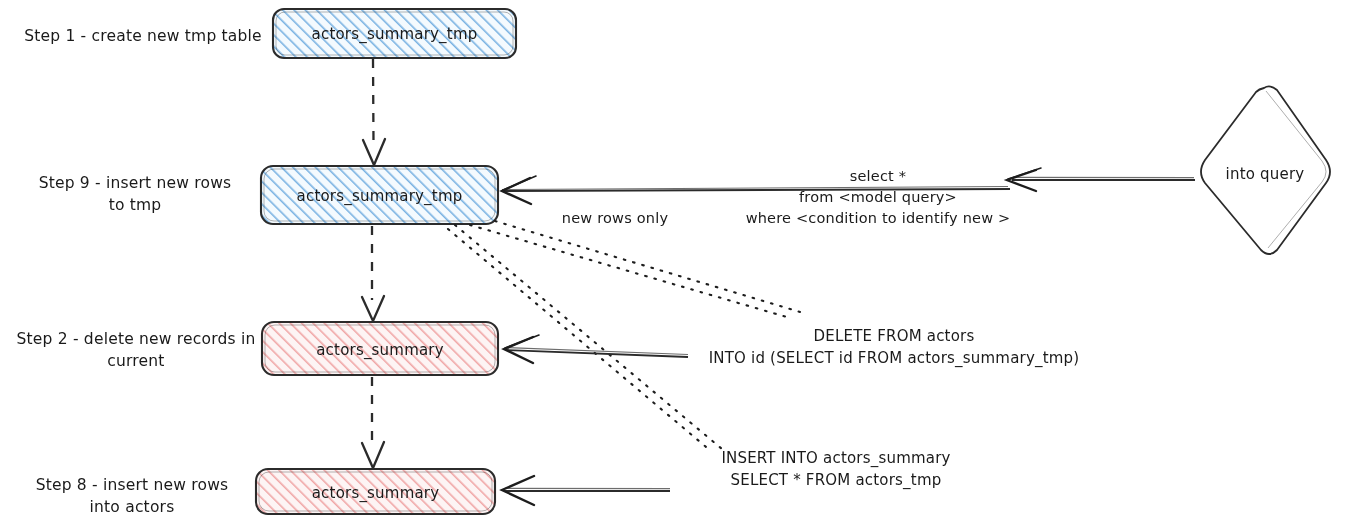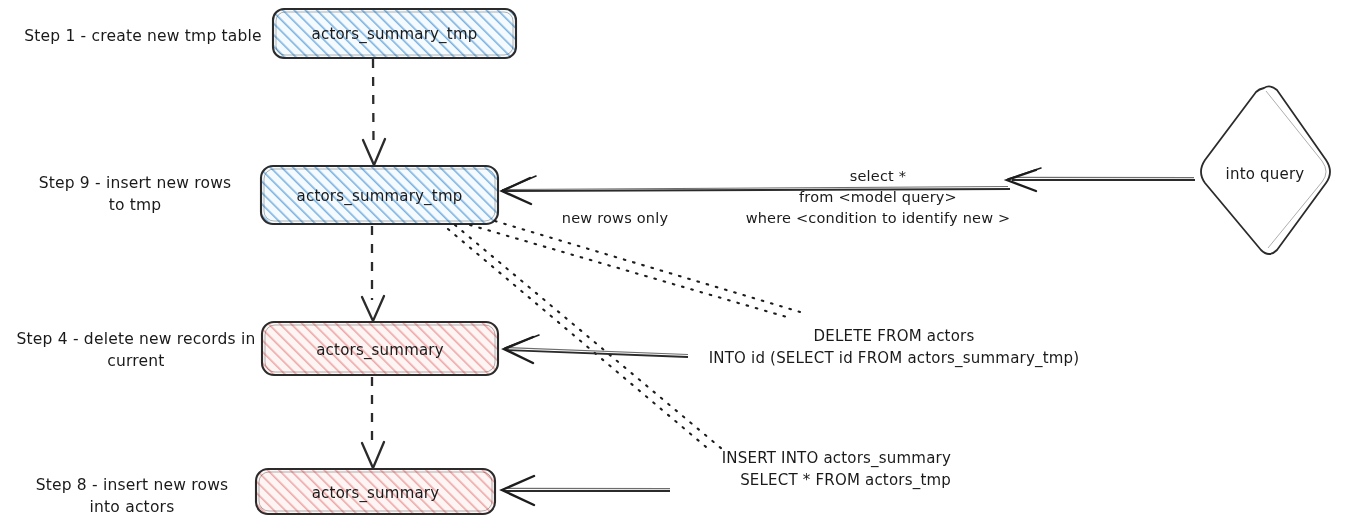--- a/index.html
+++ b/index.html
@@ -104,21 +104,21 @@
     <path d="M670,488.6 L505,488.4" stroke="#6d6d6d" stroke-width="1.1" fill="none"></path>
     <path d="M534,476 L502,490 L534,505" stroke="#1d1d1d" stroke-width="2.4" fill="none" stroke-linecap="round"></path>
   </g>
 </svg>
 
 <div class="lbl step-label" style="left:18px;top:25px;width:250px;">Step 1 - create new tmp table</div>
 
 <div class="lbl step-label" style="left:22px;top:172px;width:226px;">Step 9 - insert new rows
 to tmp</div>
 
-<div class="lbl step-label" style="left:12px;top:328px;width:248px;">Step 4 - delete new records in
+<div class="lbl step-label" style="left:12px;top:328px;width:248px;">Step 2 - delete new records in
 current</div>
 
 <div class="lbl step-label" style="left:20px;top:474px;width:224px;">Step 8 - insert new rows
 into actors</div>
 
 <div class="lbl" style="left:273px;top:24px;width:243px;font-size:15px;">actors_summary_tmp</div>
 
 <div class="lbl" style="left:261px;top:186px;width:237px;font-size:15px;">actors_summary_tmp</div>
 
 <div class="lbl" style="left:262px;top:340px;width:236px;font-size:15px;">actors_summary</div>
@@ -129,14 +129,14 @@
 
 <div class="lbl edge-text" style="left:540px;top:208px;width:150px;">new rows only</div>
 
 <div class="lbl edge-text" style="left:718px;top:166px;width:320px;text-align:center;">select *
 from &lt;model query&gt;
 where &lt;condition to identify new &gt;</div>
 
 <div class="lbl sql" style="left:684px;top:326px;width:420px;">DELETE FROM actors
 INTO id (SELECT id FROM actors_summary_tmp)</div>
 
-<div class="lbl sql" style="left:683px;top:448px;width:268px;text-align:right;">INSERT INTO actors_summary
+<div class="lbl sql" style="left:702px;top:448px;width:268px;">INSERT INTO actors_summary
 SELECT * FROM actors_tmp</div>
 
 </body></html>

